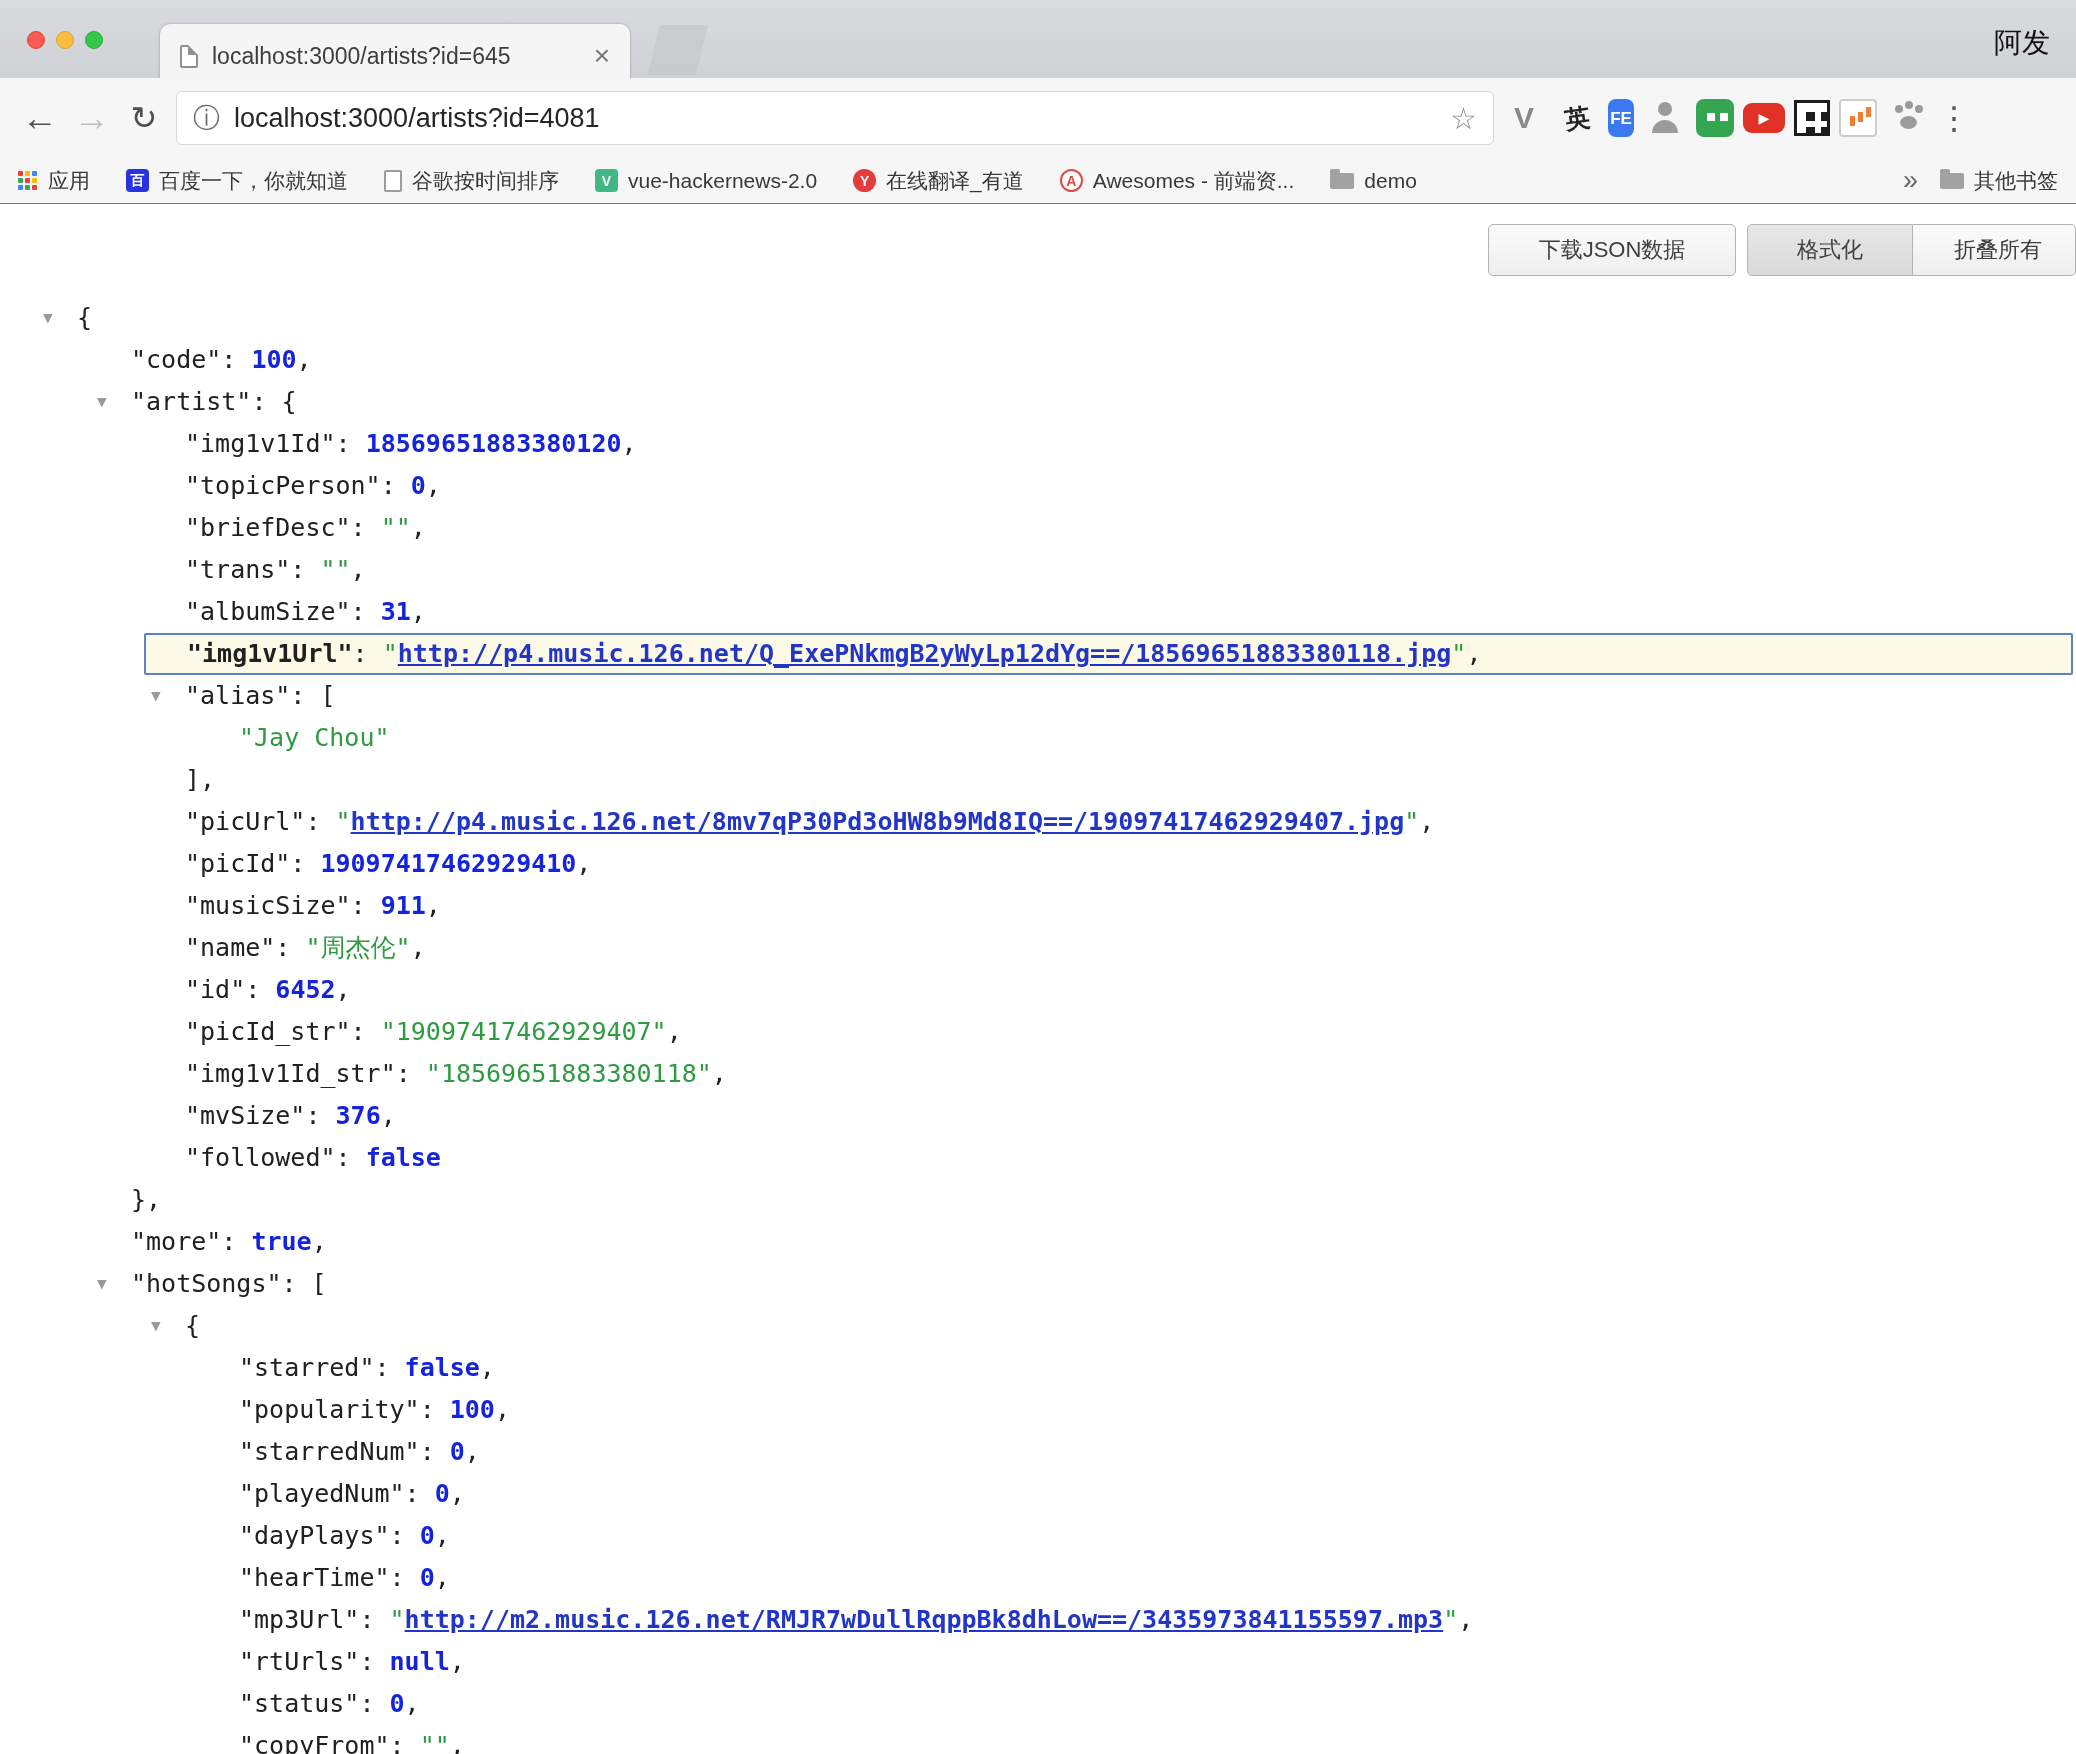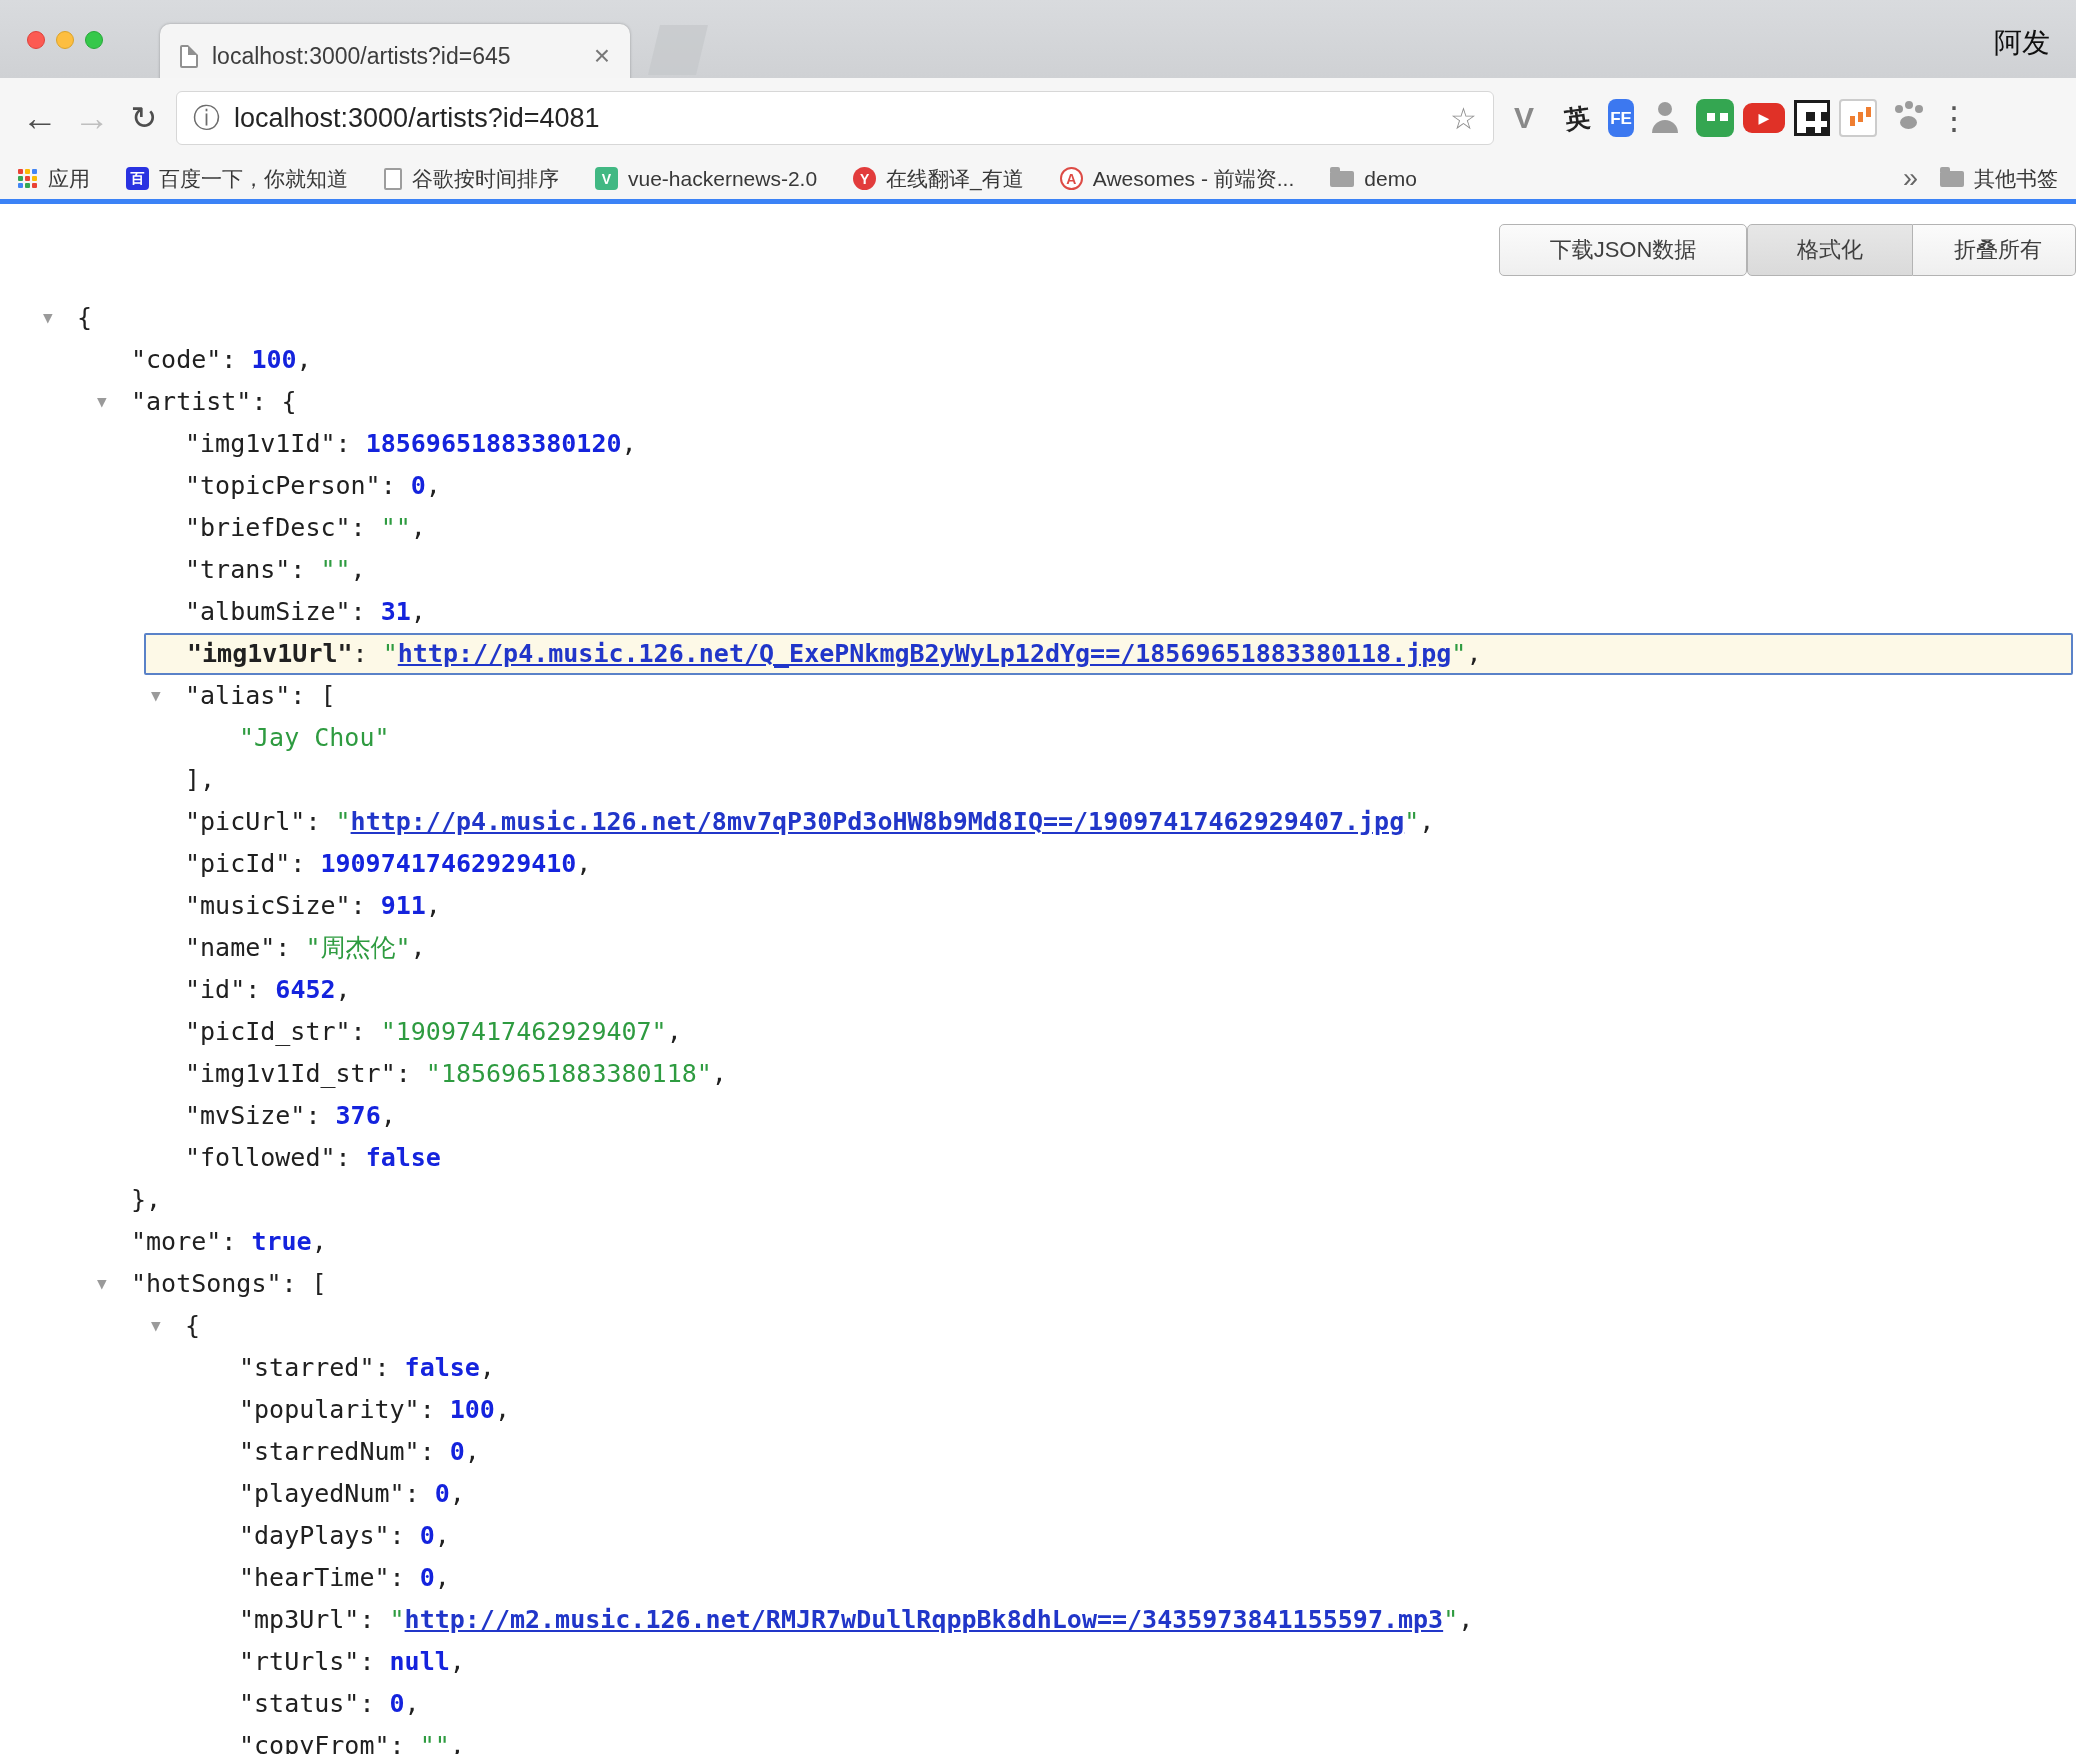--- a/index.html
+++ b/index.html
@@ -74,21 +74,21 @@
   .ext-paw::before { content:""; position:absolute; left:14px; top:20px;
        width:17px; height:13px; border-radius:50%; background:#9b9b9b; }
   .ext-paw::after { content:""; position:absolute; left:9px; top:9px;
        width:8px; height:8px; border-radius:50%; background:#9b9b9b;
        box-shadow:10px -4px 0 #9b9b9b,20px 0 0 #9b9b9b; }
   .menu-icon { margin-left:8px; font-size:32px; color:#565656; width:30px;
                text-align:center; }
 
   
   .bookbar { position:absolute; top:158px; left:0; right:0; height:46px;
-             background:#f6f6f6; border-bottom:5px solid #3b82f6;
+             background:#f6f6f6; border-bottom:1px solid #3b82f6;
              display:flex; align-items:center; padding:0 18px;
              font-size:21px; color:#383838; }
   .bm { display:flex; align-items:center; gap:10px; margin-right:36px;
         white-space:nowrap; }
   .bm-items { display:flex; align-items:center; }
   .apps-grid { width:20px; height:20px; position:relative; }
   .apps-grid::before { content:""; position:absolute; left:0; top:0;
        width:5px; height:5px; border-radius:1px; background:#ea4335;
        box-shadow:7px 0 0 #fbbc05,14px 0 0 #4285f4,
                   0 7px 0 #34a853,7px 7px 0 #ea4335,14px 7px 0 #fbbc05,
@@ -110,21 +110,21 @@
   .book-right { margin-left:auto; display:flex; align-items:center; gap:22px; }
   .chevron { font-size:27px; color:#666; }
   .book-right .bm { margin-right:0; }
 
   
   .content { position:absolute; top:204px; left:0; right:0; bottom:0; background:#fff; }
   .ctl { position:absolute; top:20px; right:0; display:flex; align-items:center; }
   .btn { height:52px; border:1px solid #b3b3b3; background:linear-gradient(#fbfbfb,#efefef);
          font-size:22px; color:#3f3f3f; display:flex; align-items:center;
          justify-content:center; font-family:"Liberation Sans",sans-serif; }
-  .btn-download { width:248px; border-radius:5px; margin-right:0; }
+  .btn-download { width:248px; border-radius:5px; margin-right:11px; }
   .btn-format { width:166px; border-radius:5px 0 0 5px;
                 background:linear-gradient(#e7e7e7,#dadada); }
   .btn-collapse { width:163px; border-left:none; border-radius:0 5px 5px 0;padding-left:8px; }
 
   
   .json-tree { position:absolute; top:93px; left:0; right:0;
                font-family:"DejaVu Sans Mono","Liberation Mono",monospace;
                font-size:25px; color:#202020; }
   .jl { position:relative; height:42px; line-height:42px; white-space:pre; }
   .jl.hl { background:#fdf9e7; border:2px solid #5a82c8; border-radius:2px;

